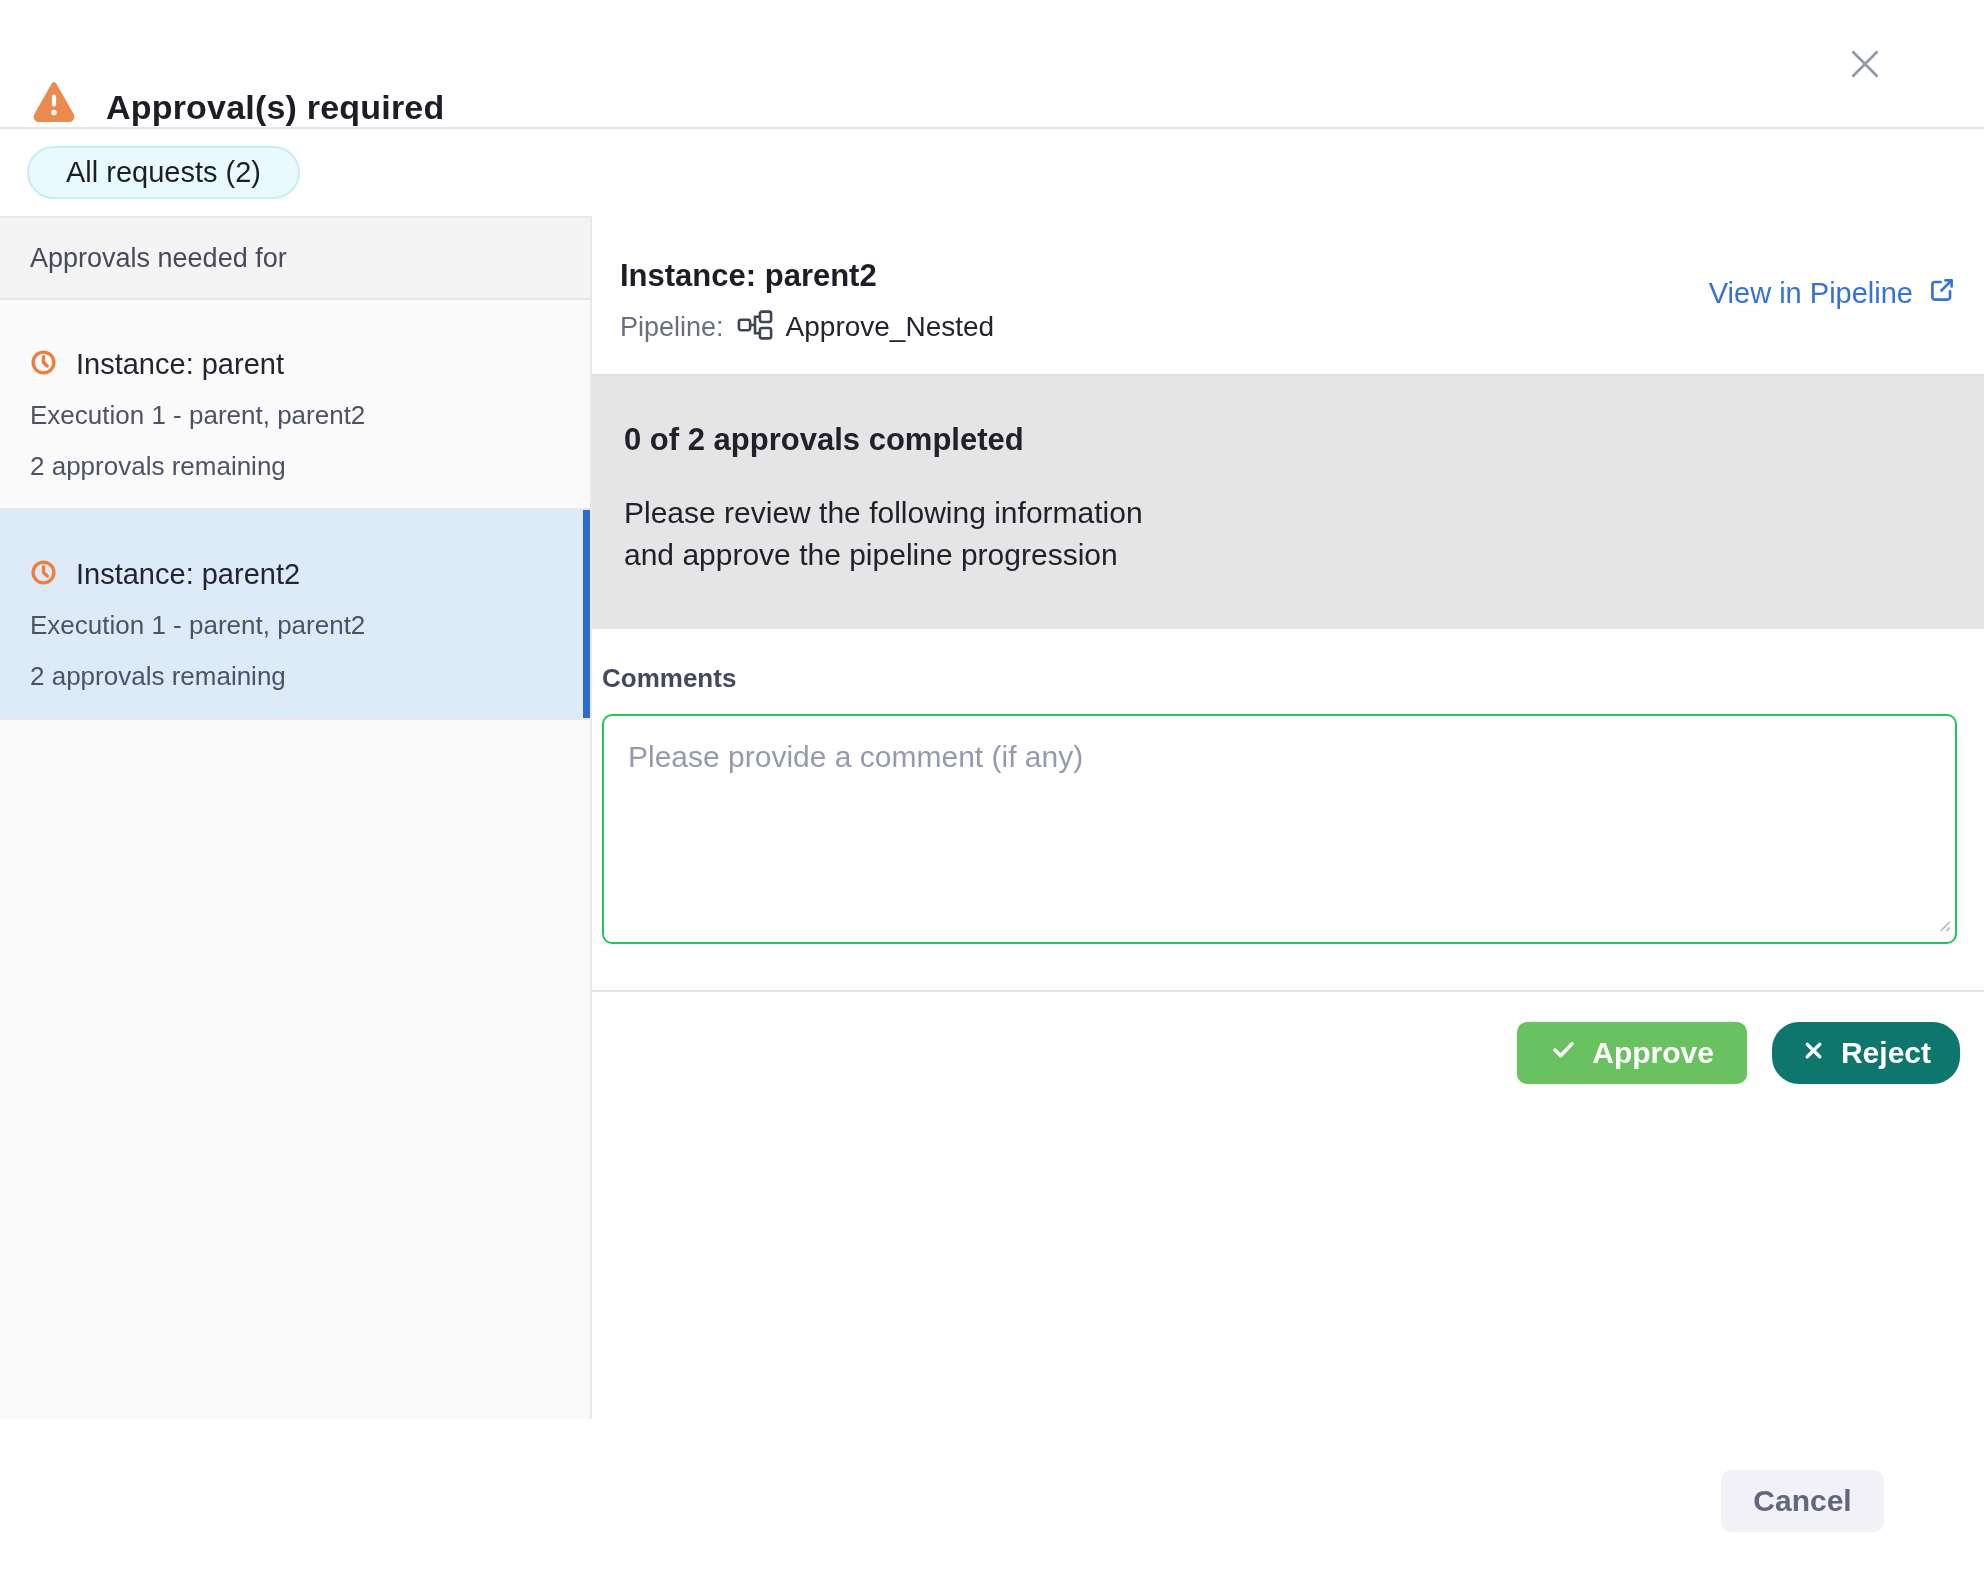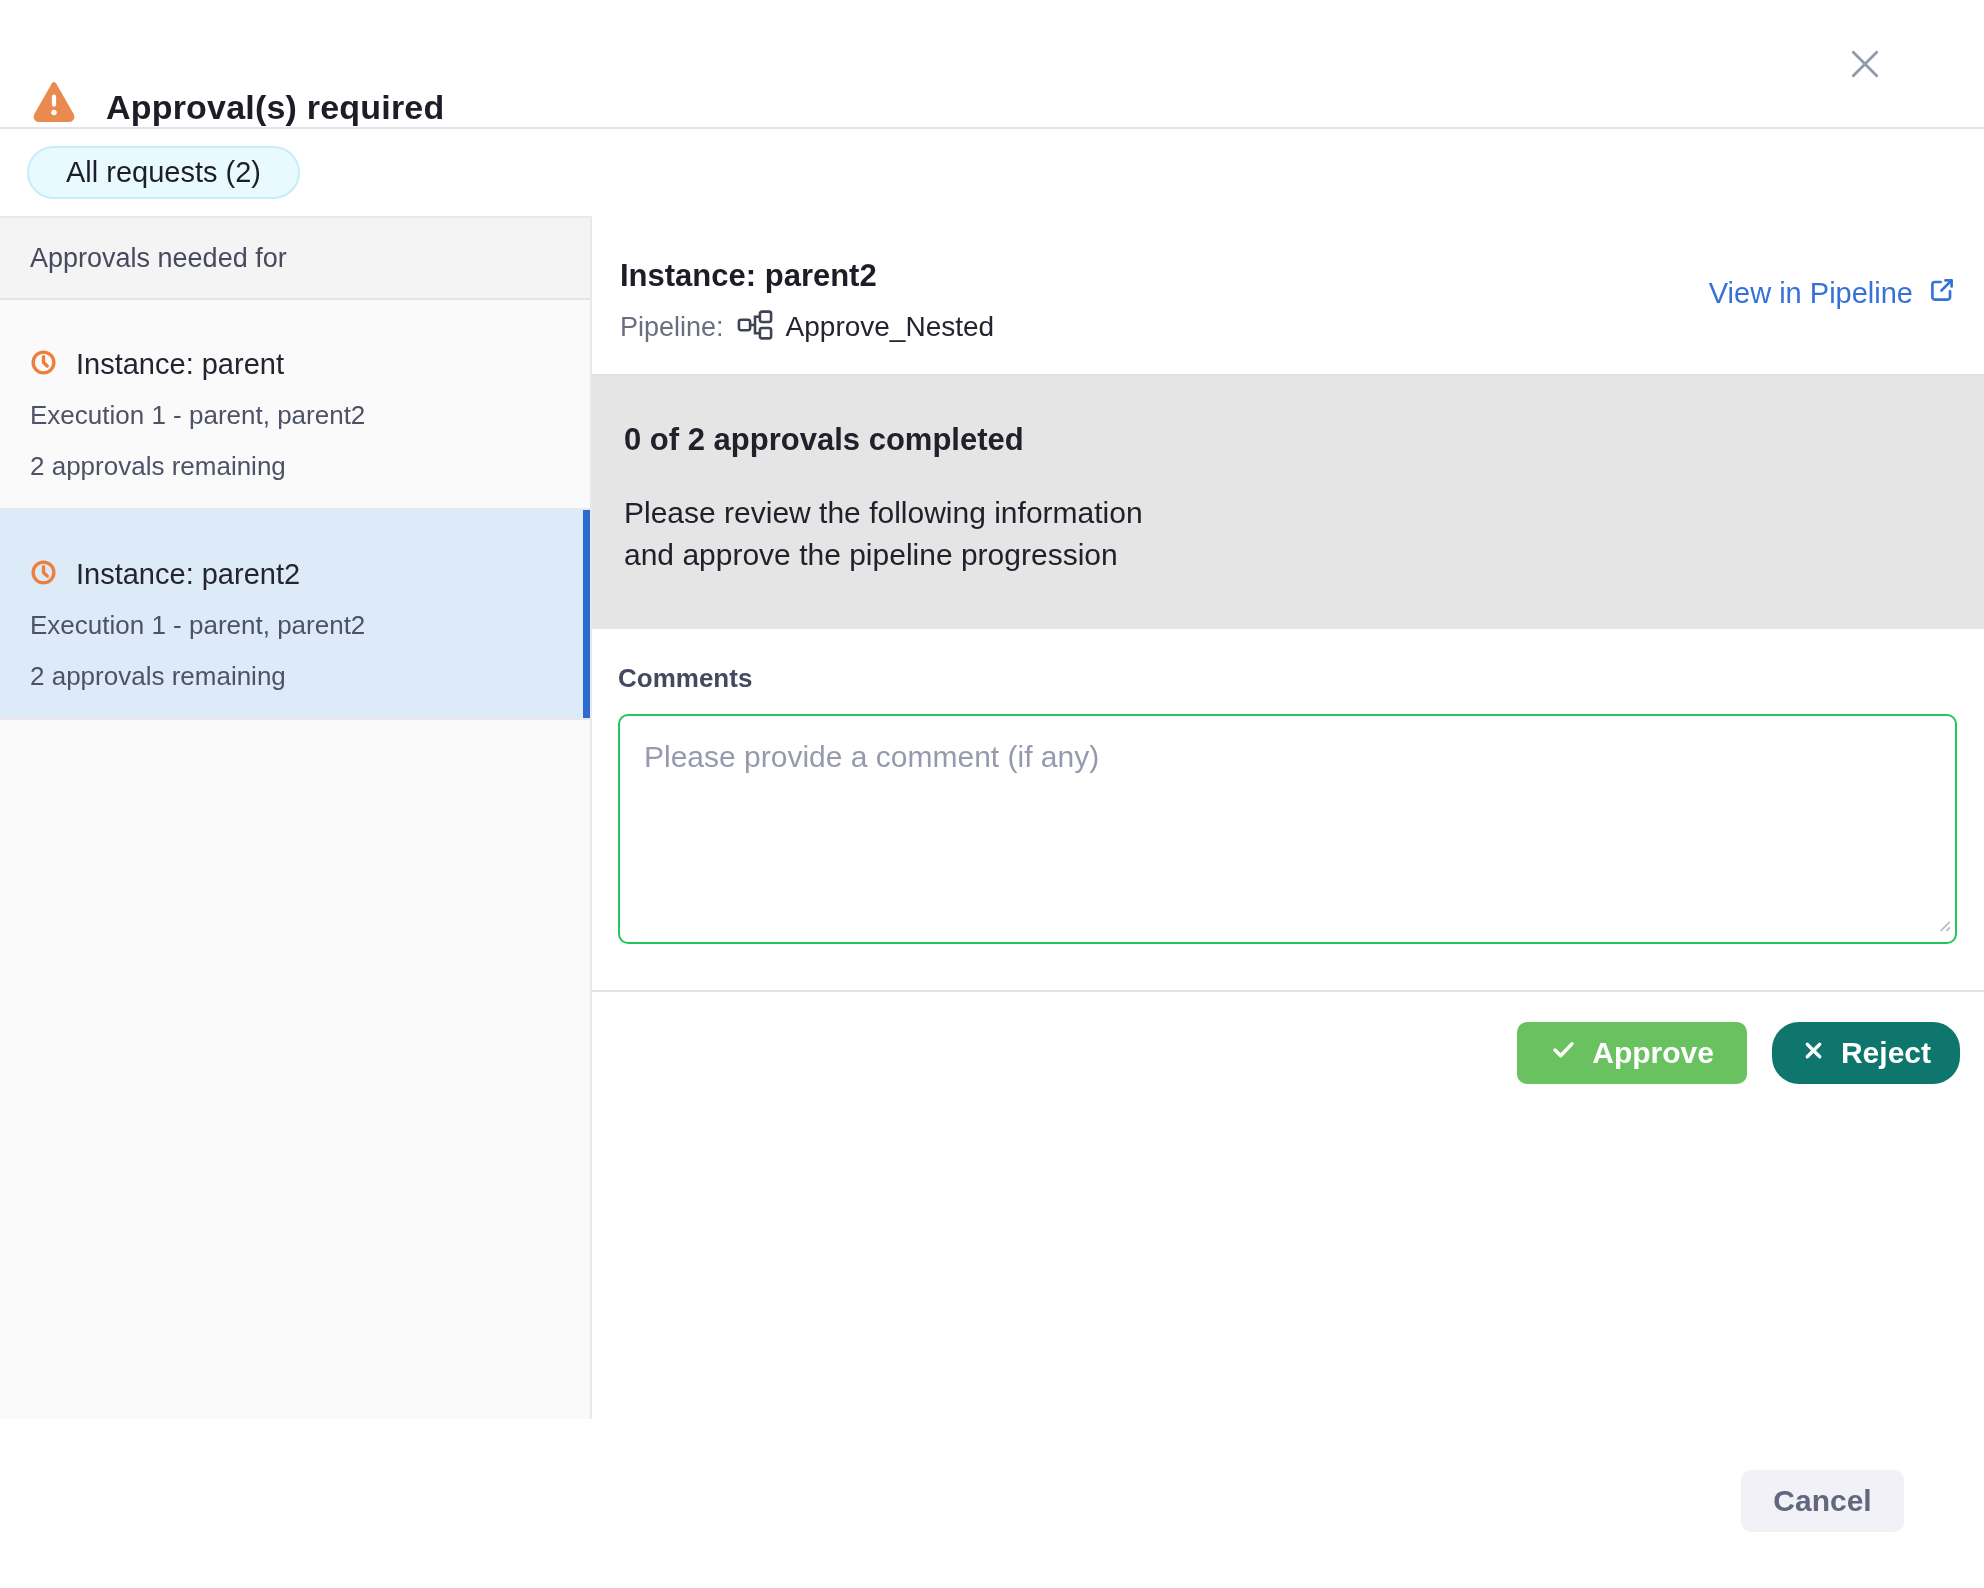--- a/index.html
+++ b/index.html
@@ -38,39 +38,39 @@
   .pl-row{margin-top:16px;display:flex;align-items:center;gap:13px;}
   .pl-label{font-size:27px;color:#6b6e80;}
   .pl-name{font-size:28px;color:#23242f;}
   .view-link{position:absolute;top:58px;right:26px;display:flex;align-items:center;gap:13px;
              font-size:29px;color:#3571d6;cursor:pointer;text-decoration:none;}
 
   .callout{height:253px;background:#e5e5e5;padding:46px 40px 0 32px;}
   .c-heading{font-size:31px;font-weight:700;color:#20212a;}
   .c-body{margin-top:34px;font-size:30px;line-height:42px;color:#20212a;}
 
-  .comments{padding:34px 27px 0 26px;}
+  .comments{padding:34px 27px 0 10px;}
   .cm-label{font-size:26px;font-weight:700;color:#454960;}
   .ta-wrap{position:relative;margin-top:20px;}
   textarea{display:block;width:100%;height:230px;border:2px solid #22c55e;border-radius:10px;
            padding:24px 24px;font-size:30px;font-family:"Liberation Sans",sans-serif;color:#000000;
            resize:none;outline:none;background:#fff;}
   textarea::placeholder{color:#979aae;}
   .ta-handle{position:absolute;right:6px;bottom:8px;}
 
   .act-divider{margin-top:46px;border-top:2px solid #e2e2e8;}
   .actions{display:flex;justify-content:flex-end;gap:25px;padding:30px 24px 0 0;}
   .btn{height:62px;border:none;border-radius:10px;color:#fff;font-weight:700;font-size:30px;
        display:inline-flex;align-items:center;gap:15px;font-family:"Liberation Sans",sans-serif;cursor:pointer;}
   .btn-approve{background:#69c15f;padding:0 33px;}
   .btn-reject{background:#0f766e;padding:0 29px;border-radius:27px;}
 
   
   .footer{height:169px;position:relative;}
-  .btn-cancel{position:absolute;right:80px;top:51px;width:163px;height:62px;background:#f1f1f7;
+  .btn-cancel{position:absolute;right:100px;top:51px;width:163px;height:62px;background:#f1f1f7;
               border:none;border-radius:10px;color:#62677f;font-size:30px;font-weight:700;
               font-family:"Liberation Sans",sans-serif;cursor:pointer;}
 </style>
 </head>
 <body>
 
 <div class="modal">
 
   <div class="hdr">
     <span>

